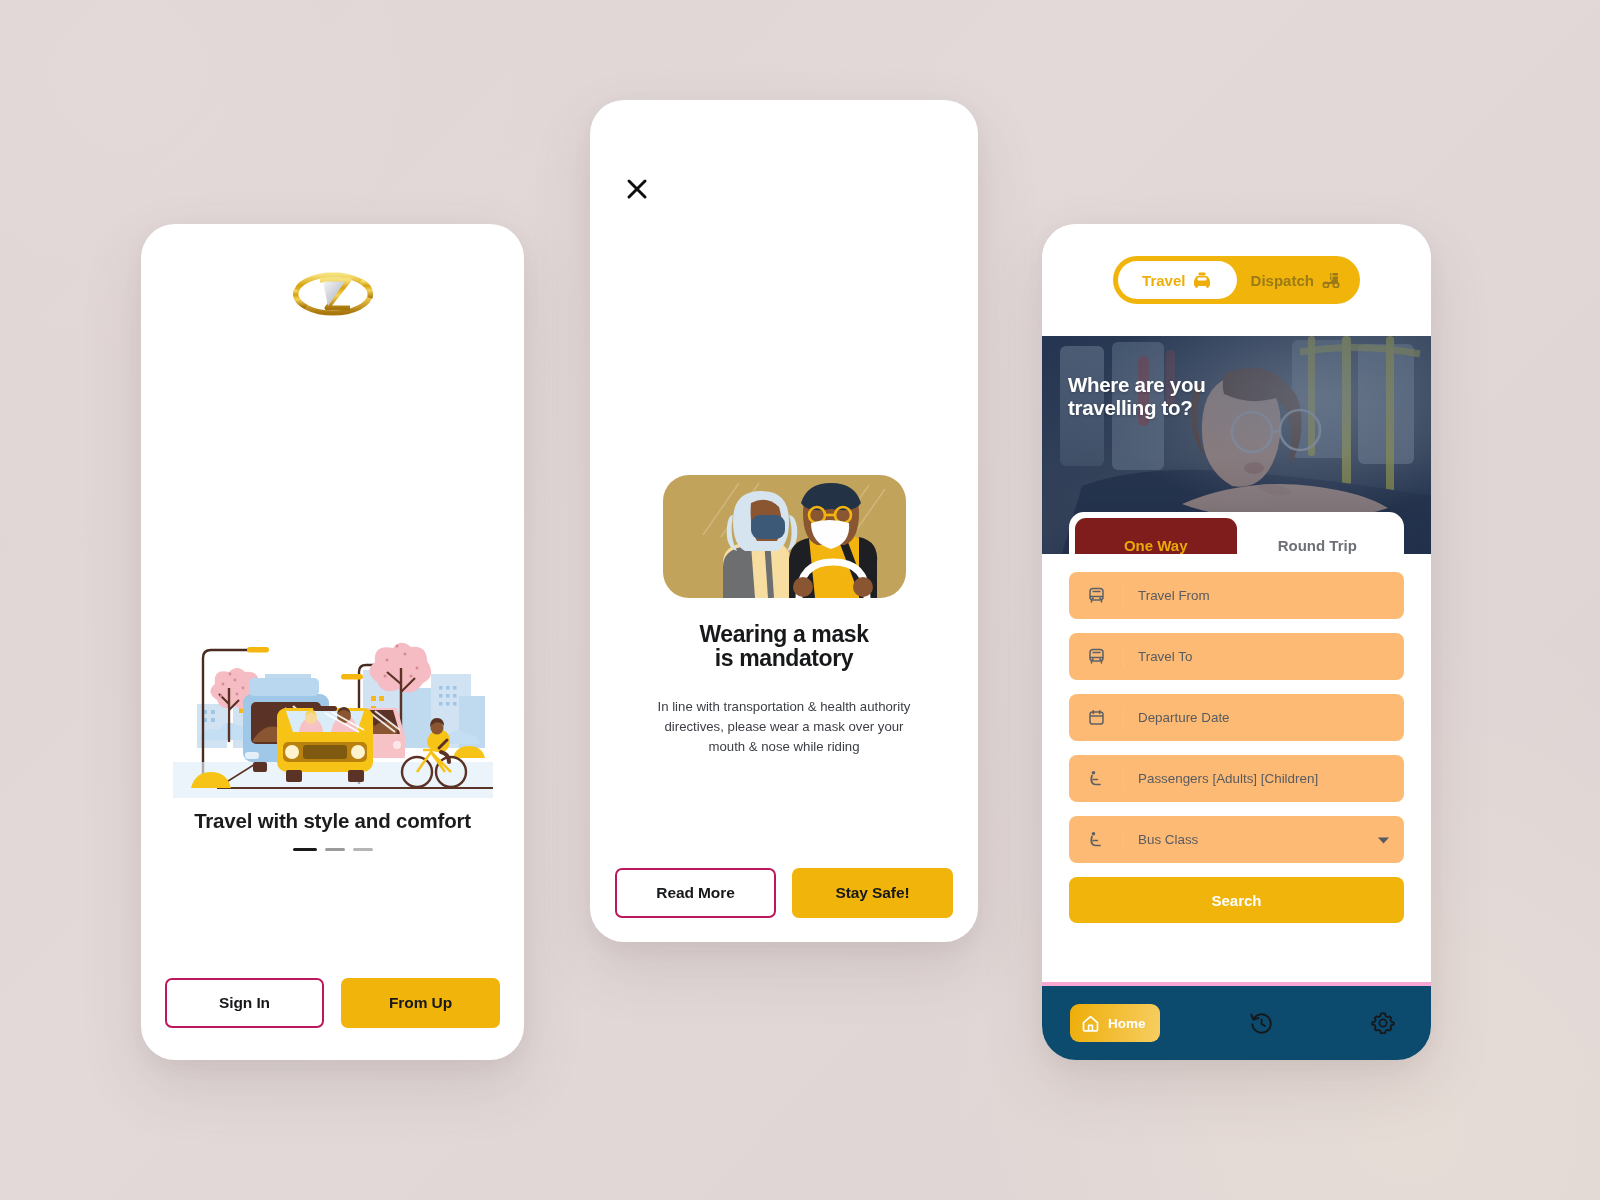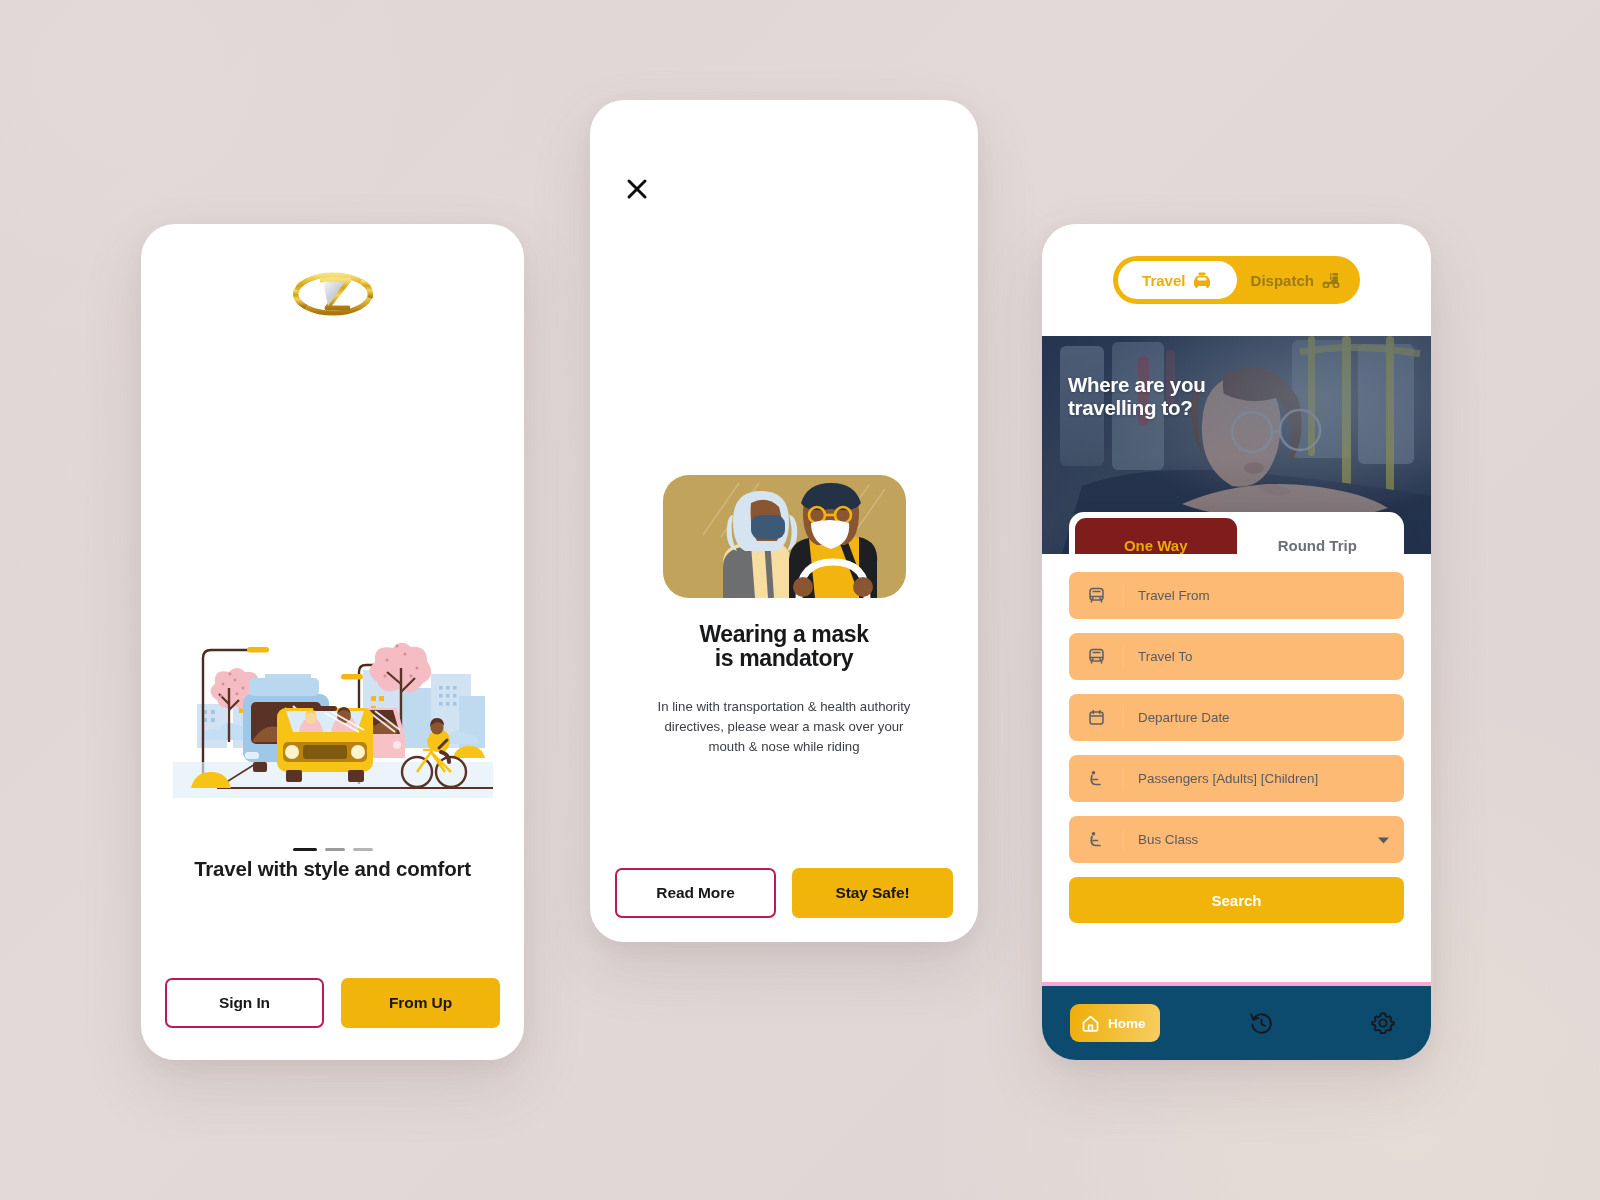--- a/index.html
+++ b/index.html
@@ -39,21 +39,20 @@
     position: absolute; left: 0; right: 0; top: 388px;
     display: flex; justify-content: center;
   }
   .s1-illus { width: 320px; height: 186px; display: block; }
 
   .s1-caption {
     position: absolute; top: 585px; left: 0; right: 0;
     text-align: center;
     font-size: 20.5px; font-weight: bold; color: #1c1c1c;
     letter-spacing: -.2px;
-    margin-top: 48px;
   }
   .s1-dots {
     position: absolute; top: 624px; left: 0; right: 0;
     display: flex; justify-content: center; align-items: center; gap: 8px;
   }
   .dash { height: 3px; border-radius: 2px; }
   .dash.a { width: 24px; background: #1a1a1a; }
   .dash.b { width: 20px; background: #9a9a9a; }
   .dash.c { width: 20px; background: #b5b5b5; }
 

